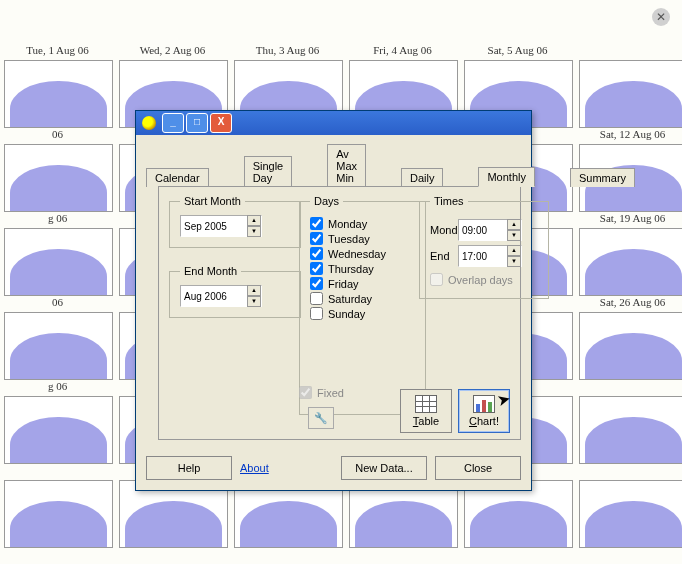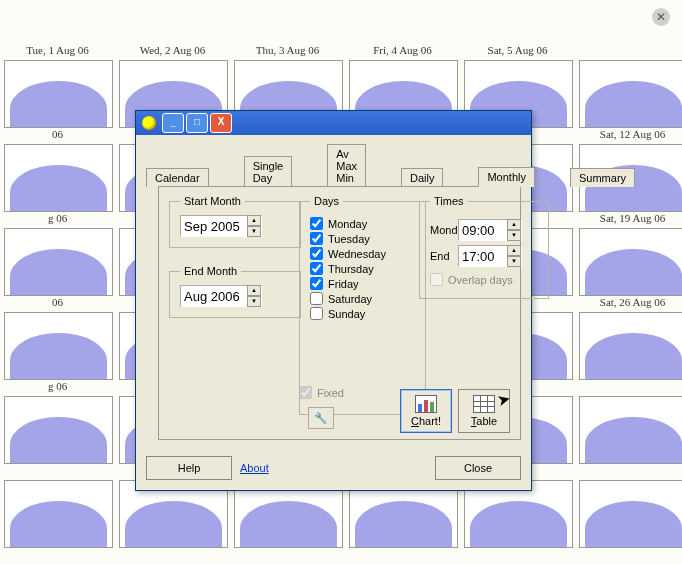--- a/index.html
+++ b/index.html
@@ -137,21 +137,21 @@
   .grp-days { position: absolute; left: 140px; top: 8px; width: 105px; height: 200px; }
   .grp-times { position: absolute; left: 260px; top: 8px; width: 108px; }
   .spin {
     display: flex; align-items: center;
     border: 1px inset #fff;
     background: #fff;
     width: 80px; height: 20px;
   }
   .spin input {
     border: none; width: 60px; height: 16px;
-    font-family: inherit; font-size: 13px;
+    font-family: inherit; font-size: 10px;
     padding: 0 3px;
   }
   .spin .arrows {
     display: flex; flex-direction: column;
     width: 14px;
   }
   .spin .arrows div {
     font-size: 6px; height: 9px; line-height: 9px;
     text-align: center; background: #ece9d8;
     border: 1px solid #999;
@@ -557,33 +557,34 @@
           </div>
         </div>
       </div>
       <label class="chk dis" style="margin-top:6px">
         <input type="checkbox" disabled="" style="">
         <span>Overlap days</span>
       </label>
     </fieldset>
 
     <div class="bigbtns">
+      <div class="bigbtn">
+        <div class="ico table"></div>
+        <span><span class="underline">T</span><span>able</span></span>
+      </div>
       <div class="bigbtn active">
         <div class="ico chart"></div>
         <span><span class="underline">C</span><span>hart!</span></span>
-      </div>
-      <div class="bigbtn">
-        <div class="ico table"></div>
-        <span><span class="underline">T</span><span>able</span></span>
       </div>
     </div>
 
   </div>
 
   <div class="bottombar">
     <div class="btn">Help</div>
     <span class="link">About</span>
     <div class="spacer"></div>
+    <div class="btn">New Data...</div>
     <div class="btn">Close</div>
   </div>
 </div>
 
 <div class="cursor">➤</div>
 
 </body></html>

